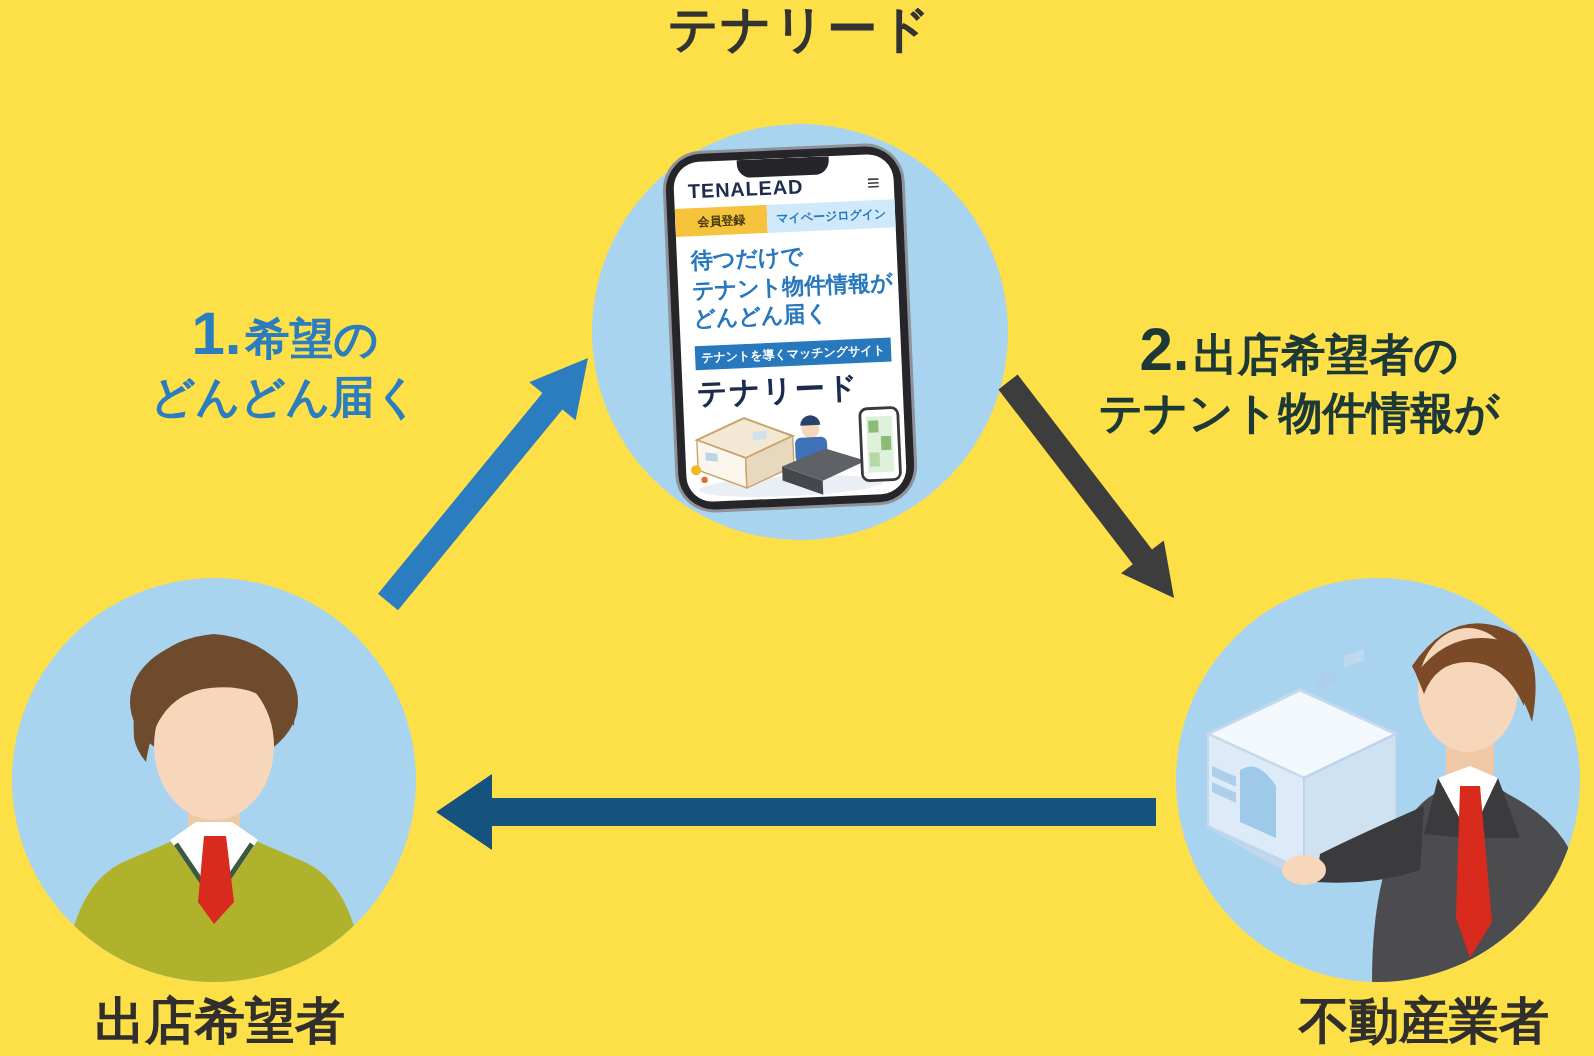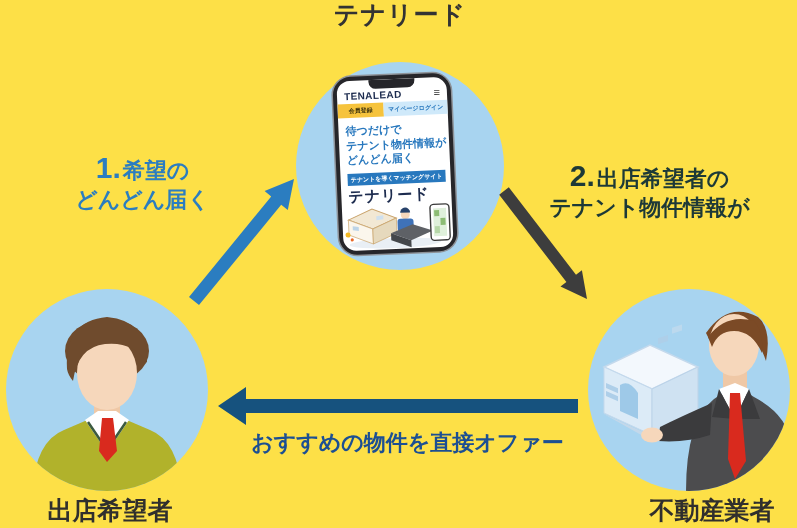--- a/index.html
+++ b/index.html
@@ -199,19 +199,18 @@
     <div class="l1"><span class="num">1.</span><span>希望の</span></div>
     <div class="l2">どんどん届く</div>
   </div>
 
   <div class="step step2">
     <div class="l1"><span class="num">2.</span><span>出店希望者の</span></div>
     <div class="l2">テナント物件情報が</div>
   </div>
 
   <div class="step step3">
-    <div class="l2">おすすめの物件を直接オファー</div>
   </div>
 
   <div class="actor-label label-left">出店希望者</div>
   <div class="actor-label label-right">不動産業者</div>
 
 </div>
 
 </body></html>

